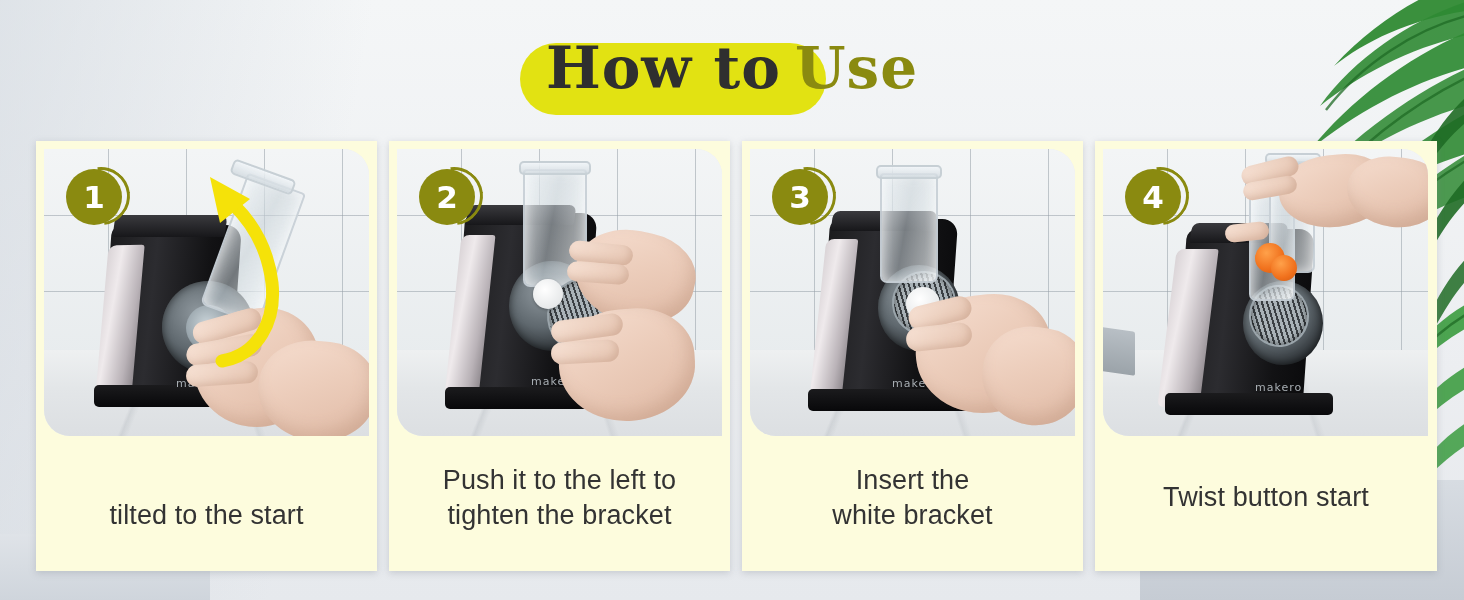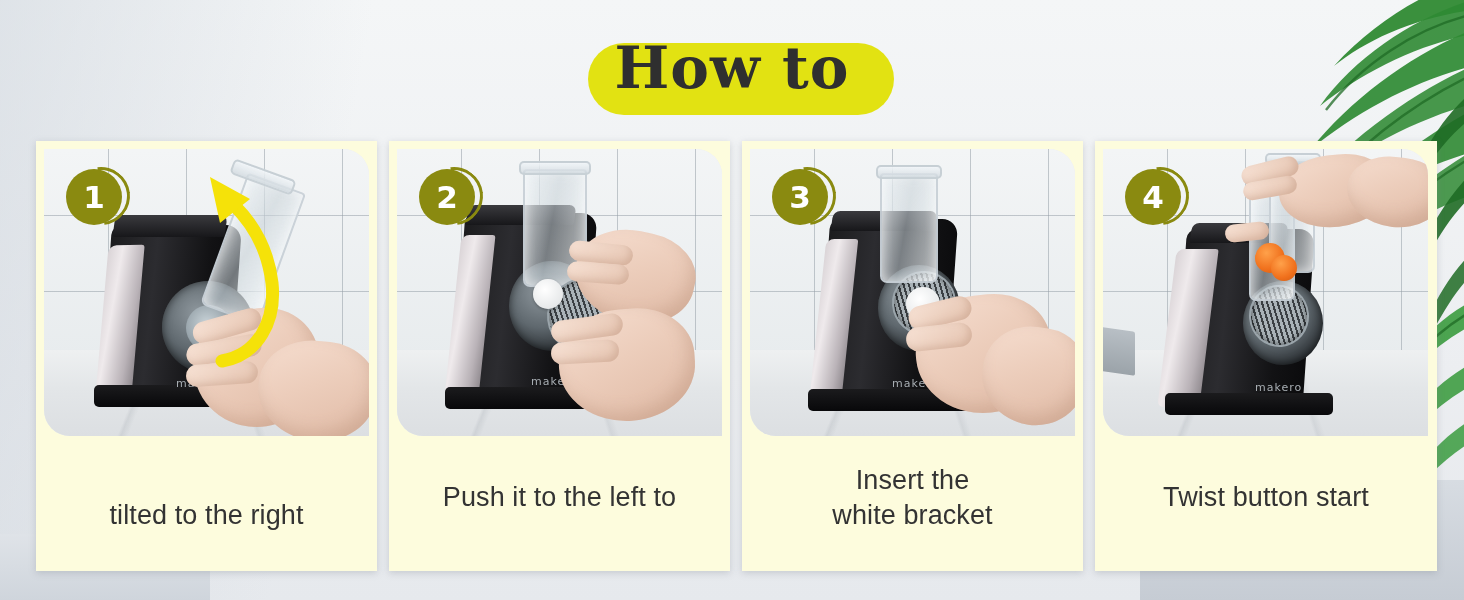--- a/index.html
+++ b/index.html
@@ -270,20 +270,21 @@
         <path d="M250 340 C206 364 172 404 152 452"></path>
       </g>
     </svg>
   </div>
 </div>
 
 <div class="title-wrap">
   <div class="title-inner">
     <div class="title-pill"></div>
     <span class="title-main">How to</span>
+    <span class="title-accent">Use</span>
   </div>
 </div>
 
 <div class="cards">
 
   <div class="card">
     <div class="photo">
       <div class="scene">
         <div class="tilewall"></div>
         <div class="counter"></div>
@@ -311,21 +312,21 @@
         </svg>
       </div>
       <div class="badge">
         <div class="badge-ring"></div>
         <div class="badge-circle">1</div>
       </div>
     </div>
     <div class="caption">
       <span>
         <br>
-        <span>tilted to the right</span>
+        <span>tilted to the start</span>
       </span>
     </div>
   </div>
 
   <div class="card">
     <div class="photo">
       <div class="scene">
         <div class="tilewall"></div>
         <div class="counter"></div>
 
@@ -350,20 +351,21 @@
         <div class="finger" style="left:154px; top:192px; width:68px; height:22px; transform:rotate(-3deg);"></div>
       </div>
       <div class="badge">
         <div class="badge-ring"></div>
         <div class="badge-circle">2</div>
       </div>
     </div>
     <div class="caption">
       <span>
         <span>Push it to the left to</span><br>
+        <span>tighten the bracket</span>
       </span>
     </div>
   </div>
 
   <div class="card">
     <div class="photo">
       <div class="scene">
         <div class="tilewall"></div>
         <div class="counter"></div>
 

